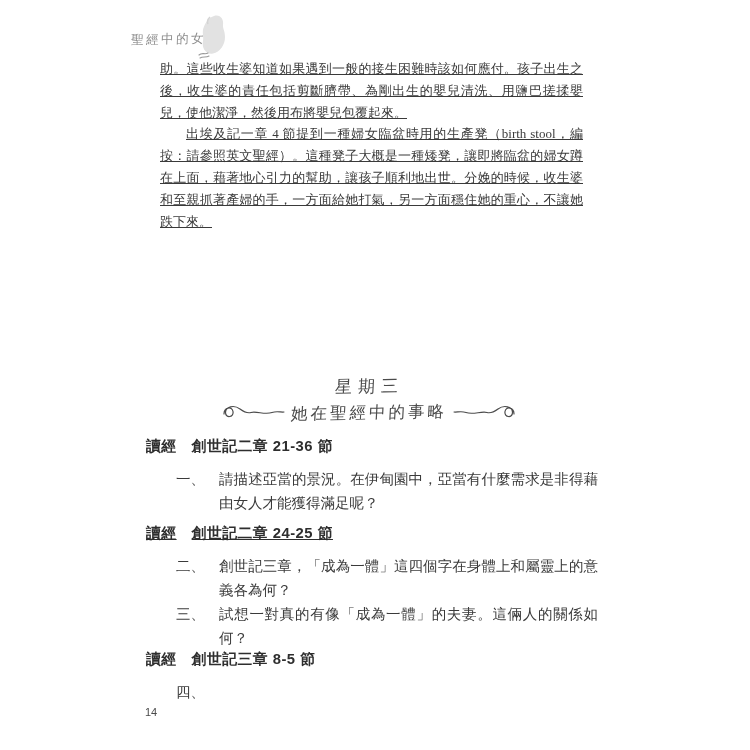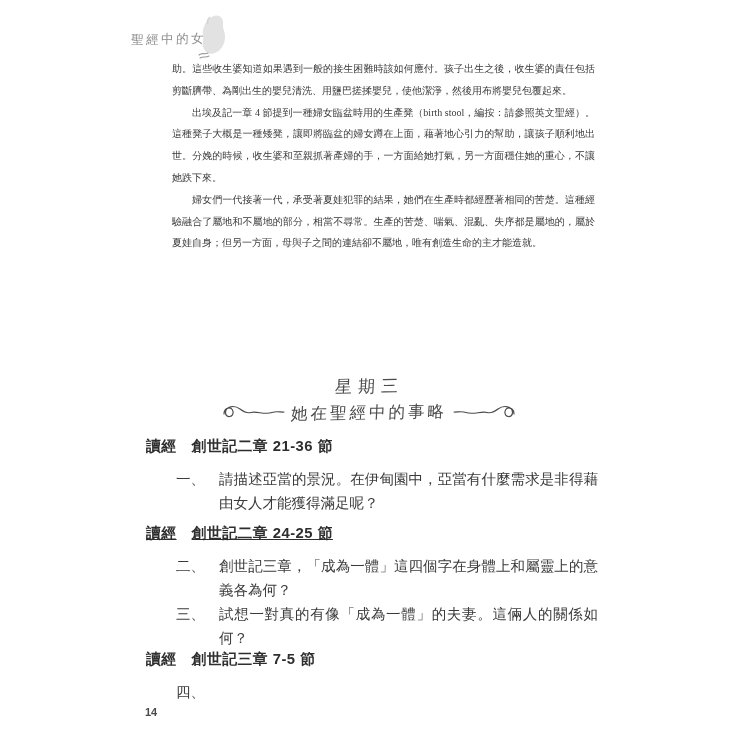--- a/index.html
+++ b/index.html
@@ -28,27 +28,28 @@
     position: absolute;
     left: 197px;
     top: 13px;
     width: 32px;
     height: 50px;
   }
 
   
   .body-text {
     position: absolute;
-    left: 172px;
+    left: 160px;
     top: 58px;
     width: 423px;
-    font-size: 10px;
+    font-size: 13px;
     line-height: 21.8px;
     color: #3a3a3a;
     text-align: justify;
+    text-decoration: underline;
   }
   .para { margin: 0; }
   .para.indent { text-indent: 2em; }
 
   
   .section-head {
     position: absolute;
     left: 146px;
     top: 375px;
     width: 446px;
@@ -109,40 +110,38 @@
   .qnum { flex: 0 0 43px; }
   .qtext { flex: 1; text-align: justify; }
 
   .page-number {
     position: absolute;
     left: 145px;
     top: 706px;
     font-size: 11px;
     color: #4a4a4a;
     font-family: "Liberation Sans", "DejaVu Sans", sans-serif;
-    font-weight: bold;
   }
 </style>
 </head>
 <body>
 
 <div class="page">
 
   <div class="logo">聖經中的女人</div>
 
   <svg class="bird" viewBox="0 0 32 50">
     <path d="M17,3 C23,1 27,6 26,12 C25.5,15 28,18 28,24 C28,32 23,39 16,40.5 C9,42 4.5,35 6,28 C7,23 4.5,19 7,13.5 C9.5,8 12,4.5 17,3 Z" fill="#e2e2e2"></path>
     <path d="M13,4 C11,6 10,9 11,11" stroke="#d4d4d4" stroke-width="1.5" fill="none"></path>
     <path d="M2,42 C5,39 8,42 11,40 M3,45 C6,43 9,45 12,43" stroke="#9a9a9a" stroke-width="1.1" fill="none" stroke-linecap="round"></path>
   </svg>
 
   <div class="body-text">
     <p class="para">助。這些收生婆知道如果遇到一般的接生困難時該如何應付。孩子出生之後，收生婆的責任包括剪斷臍帶、為剛出生的嬰兒清洗、用鹽巴搓揉嬰兒，使他潔淨，然後用布將嬰兒包覆起來。</p>
     <p class="para indent">出埃及記一章 4 節提到一種婦女臨盆時用的生產凳（birth stool，編按：請參照英文聖經）。這種凳子大概是一種矮凳，讓即將臨盆的婦女蹲在上面，藉著地心引力的幫助，讓孩子順利地出世。分娩的時候，收生婆和至親抓著產婦的手，一方面給她打氣，另一方面穩住她的重心，不讓她跌下來。</p>
-    <p class="para indent">婦女們一代接著一代，承受著夏娃犯罪的結果，她們在生產時都經歷著相同的苦楚。這種經驗融合了屬地和不屬地的部分，相當不尋常。生產的苦楚、喘氣、混亂、失序都是屬地的，屬於夏娃自身；但另一方面，母與子之間的連結卻不屬地，唯有創造生命的主才能造就。</p>
   </div>
 
   <div class="section-head">
     <div>
       <span class="day">星期三</span>
     </div>
     <div class="subtitle-row">
       <svg class="flourish left" viewBox="0 0 64 24">
         <path d="M3,13 C3,6.5 11,4.5 12,10.5 C13,16.5 4.5,17.5 4.5,11.5 C4.5,5.5 13,3.5 19,8 C23,11 26,12.5 30,11.5 C36,10 44,14 51,11.5 C56,9.8 60,11.5 63,11" fill="none" stroke="#4c4c4c" stroke-width="1.2" stroke-linecap="round"></path>
       </svg>
@@ -169,21 +168,21 @@
     <div class="question">
       <span class="qnum">二、</span>
       <span class="qtext">創世記三章，「成為一體」這四個字在身體上和屬靈上的意義各為何？</span>
     </div>
     <div class="question cont">
       <span class="qnum">三、</span>
       <span class="qtext">試想一對真的有像「成為一體」的夫妻。這倆人的關係如何？</span>
     </div>
 
     <div class="reading-header rh-3">
-      <span class="rlabel">讀經</span><span class="rref">創世記三章 7-5 節</span>
+      <span class="rlabel">讀經</span><span class="rref">創世記三章 8-5 節</span>
     </div>
     <div class="question">
       <span class="qnum">四、</span>
     </div>
 
   </div>
 
   <div class="page-number">14</div>
 
 </div>

